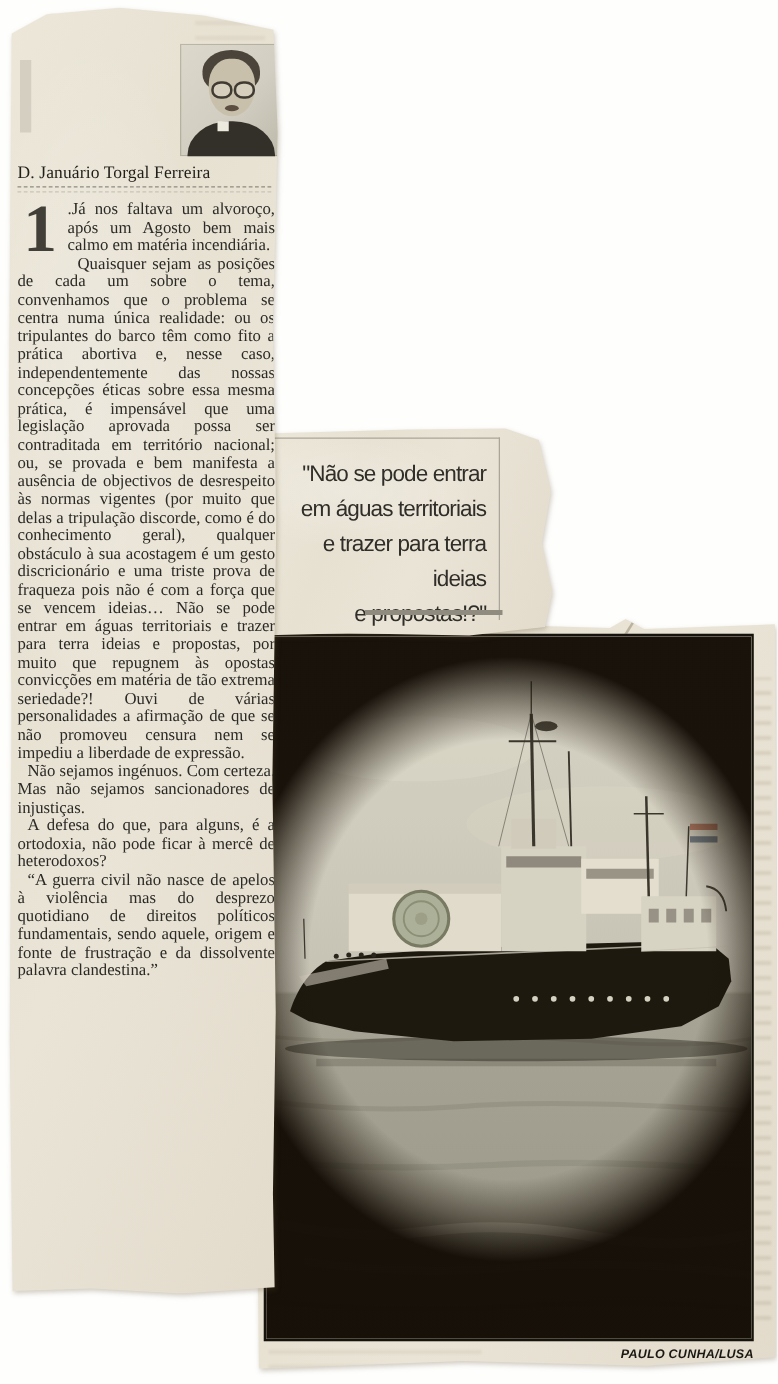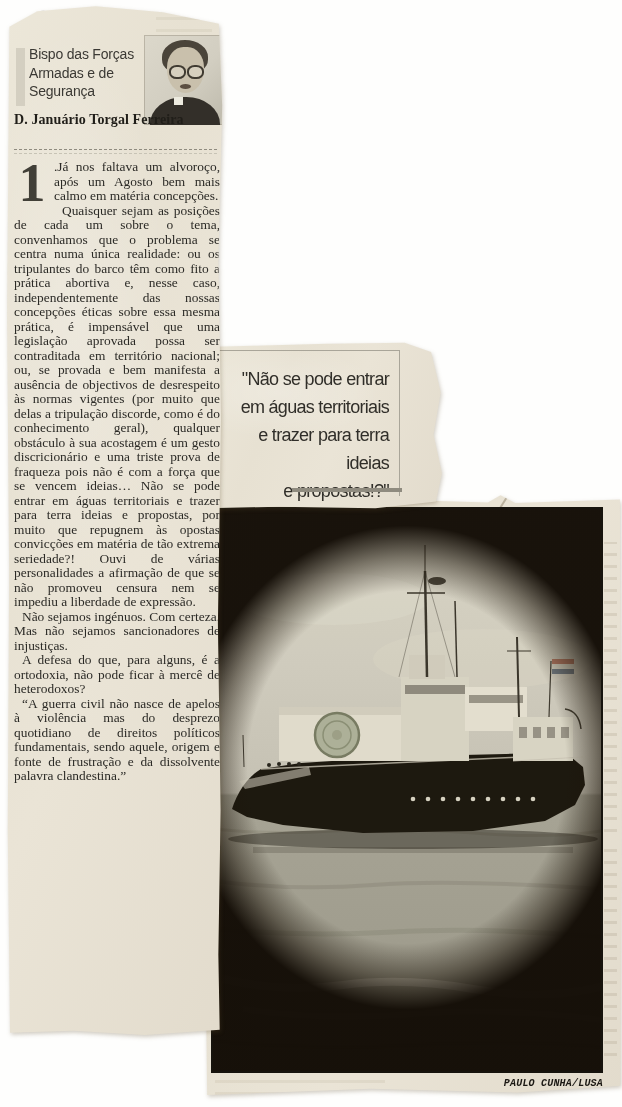--- a/index.html
+++ b/index.html
@@ -39,22 +39,22 @@
     box-shadow:inset 0 0 0 1px rgba(90,80,60,.25);
   }
   .ap-hair{position:absolute;left:18px;top:5px;width:46px;height:34px;background:#4a443a;border-radius:50% 50% 42% 42%;}
   .ap-face{position:absolute;left:23px;top:12px;width:37px;height:46px;background:#c9c0ac;border-radius:46% 46% 52% 52%;}
   .ap-gl{position:absolute;top:30px;width:13px;height:10px;border:2px solid #403b32;border-radius:45%;background:rgba(235,230,218,.4);}
   .ap-gl.l{left:25px;} .ap-gl.r{left:43px;}
   .ap-mouth{position:absolute;left:36px;top:49px;width:11px;height:5px;background:#5c4f42;border-radius:50%;}
   .ap-body{position:absolute;left:6px;bottom:-2px;width:70px;height:30px;background:#332f29;border-radius:48% 48% 0 0/90% 90% 0 0;}
   .ap-collar{position:absolute;left:30px;bottom:20px;width:9px;height:8px;background:#eceadf;}
   .byline{
-    position:absolute;left:8px;top:110px;width:206px;
-    font-weight:700;font-size:14px;color:#201e19;letter-spacing:.1px;
+    position:absolute;left:8px;top:129px;width:206px;
+    font-weight:400;font-size:14px;color:#201e19;letter-spacing:.1px;
   }
   .byline-rule{
     position:absolute;left:8px;top:147px;width:203px;height:3px;
     border-top:1px dashed #8f8b7f;border-bottom:1px dashed #c7c3b5;
   }
   .article{
     position:absolute;left:8px;top:158px;width:206px;
     font-size:13.4px;line-height:14.5px;color:#2b2a26;
     text-align:justify;hyphens:auto;-webkit-hyphens:auto;
   }
@@ -96,21 +96,21 @@
     background:linear-gradient(180deg,#dcd9cd 0%,#d2cfc3 28%,#c8c5b9 50.5%,#a8a699 51%,#a3a194 70%,#9b998c 100%);
   }
   .scene svg{position:absolute;left:0;top:0;}
   .vignette{
     position:absolute;inset:0;
     background:radial-gradient(ellipse 57% 43.5% at 50% 46%, rgba(28,20,9,0) 72%, rgba(28,20,9,.5) 86%, rgba(18,12,5,.97) 99%);
   }
   .tone{position:absolute;inset:0;background:rgba(150,128,88,.05);}
   .credit{
     position:absolute;left:0;top:584px;width:400px;text-align:right;
-    font-family:Liberation Mono, monospace;font-style:italic;font-weight:700;
+    font-family:Liberation Sans, sans-serif;font-style:italic;font-weight:700;
     font-size:10px;color:#1b1813;letter-spacing:.2px;
   }
   .crease{position:absolute;left:298px;top:-2px;width:2px;height:26px;background:rgba(130,118,94,.45);transform:rotate(32deg);}
 </style>
 </head>
 <body>
 
 <div class="piece piece-photo">
   <div class="paper">
     <div class="crease"></div>
@@ -214,36 +214,35 @@
   </div>
 </div>
 
 <div class="piece piece-column">
   <div class="paper">
     <div class="speck"></div>
     <div class="bleed" style="left:150px;top:4px;width:56px;height:38px;opacity:.35;"></div>
 
     <div class="header">
       <div class="accent-bar"></div>
-      <div class="role-label">Bispo das Forças Armadas e de Segurança</div>
       <div class="author-photo">
         <div class="ap-hair"></div>
         <div class="ap-face"></div>
         <div class="ap-gl l"></div>
         <div class="ap-gl r"></div>
         <div class="ap-mouth"></div>
         <div class="ap-body"></div>
         <div class="ap-collar"></div>
       </div>
     </div>
 
     <div class="byline">D. Januário Torgal Ferreira</div>
     <div class="byline-rule"></div>
 
     <div class="article">
-      <p class="lead"><span class="dropcap">1</span><span>.Já nos faltava um alvoroço, após um Agosto bem mais calmo em matéria concepções.</span></p>
+      <p class="lead"><span class="dropcap">1</span><span>.Já nos faltava um alvoroço, após um Agosto bem mais calmo em matéria incendiária.</span></p>
       <p>Quaisquer sejam as posições de cada um sobre o tema, convenhamos que o problema se centra numa única realidade: ou os tripulantes do barco têm como fito a prática abortiva e, nesse caso, independentemente das nossas concepções éticas sobre essa mesma prática, é impensável que uma legislação aprovada possa ser contraditada em território nacional; ou, se provada e bem manifesta a ausência de objectivos de desrespeito às normas vigentes (por muito que delas a tripulação discorde, como é do conhecimento geral), qualquer obstáculo à sua acostagem é um gesto discricionário e uma triste prova de fraqueza pois não é com a força que se vencem ideias… Não se pode entrar em águas territoriais e trazer para terra ideias e propostas, por muito que repugnem às opostas convicções em matéria de tão extrema seriedade?! Ouvi de várias personalidades a afirmação de que se não promoveu censura nem se impediu a liberdade de expressão.</p>
       <p>Não sejamos ingénuos. Com certeza. Mas não sejamos sancionadores de injustiças.</p>
       <p>A defesa do que, para alguns, é a ortodoxia, não pode ficar à mercê de heterodoxos?</p>
       <p>“A guerra civil não nasce de apelos à violência mas do desprezo quotidiano de direitos políticos fundamentais, sendo aquele, origem e fonte de frustração e da dissolvente palavra clandestina.”</p>
     </div>
   </div>
 </div>
 
 </body></html>

